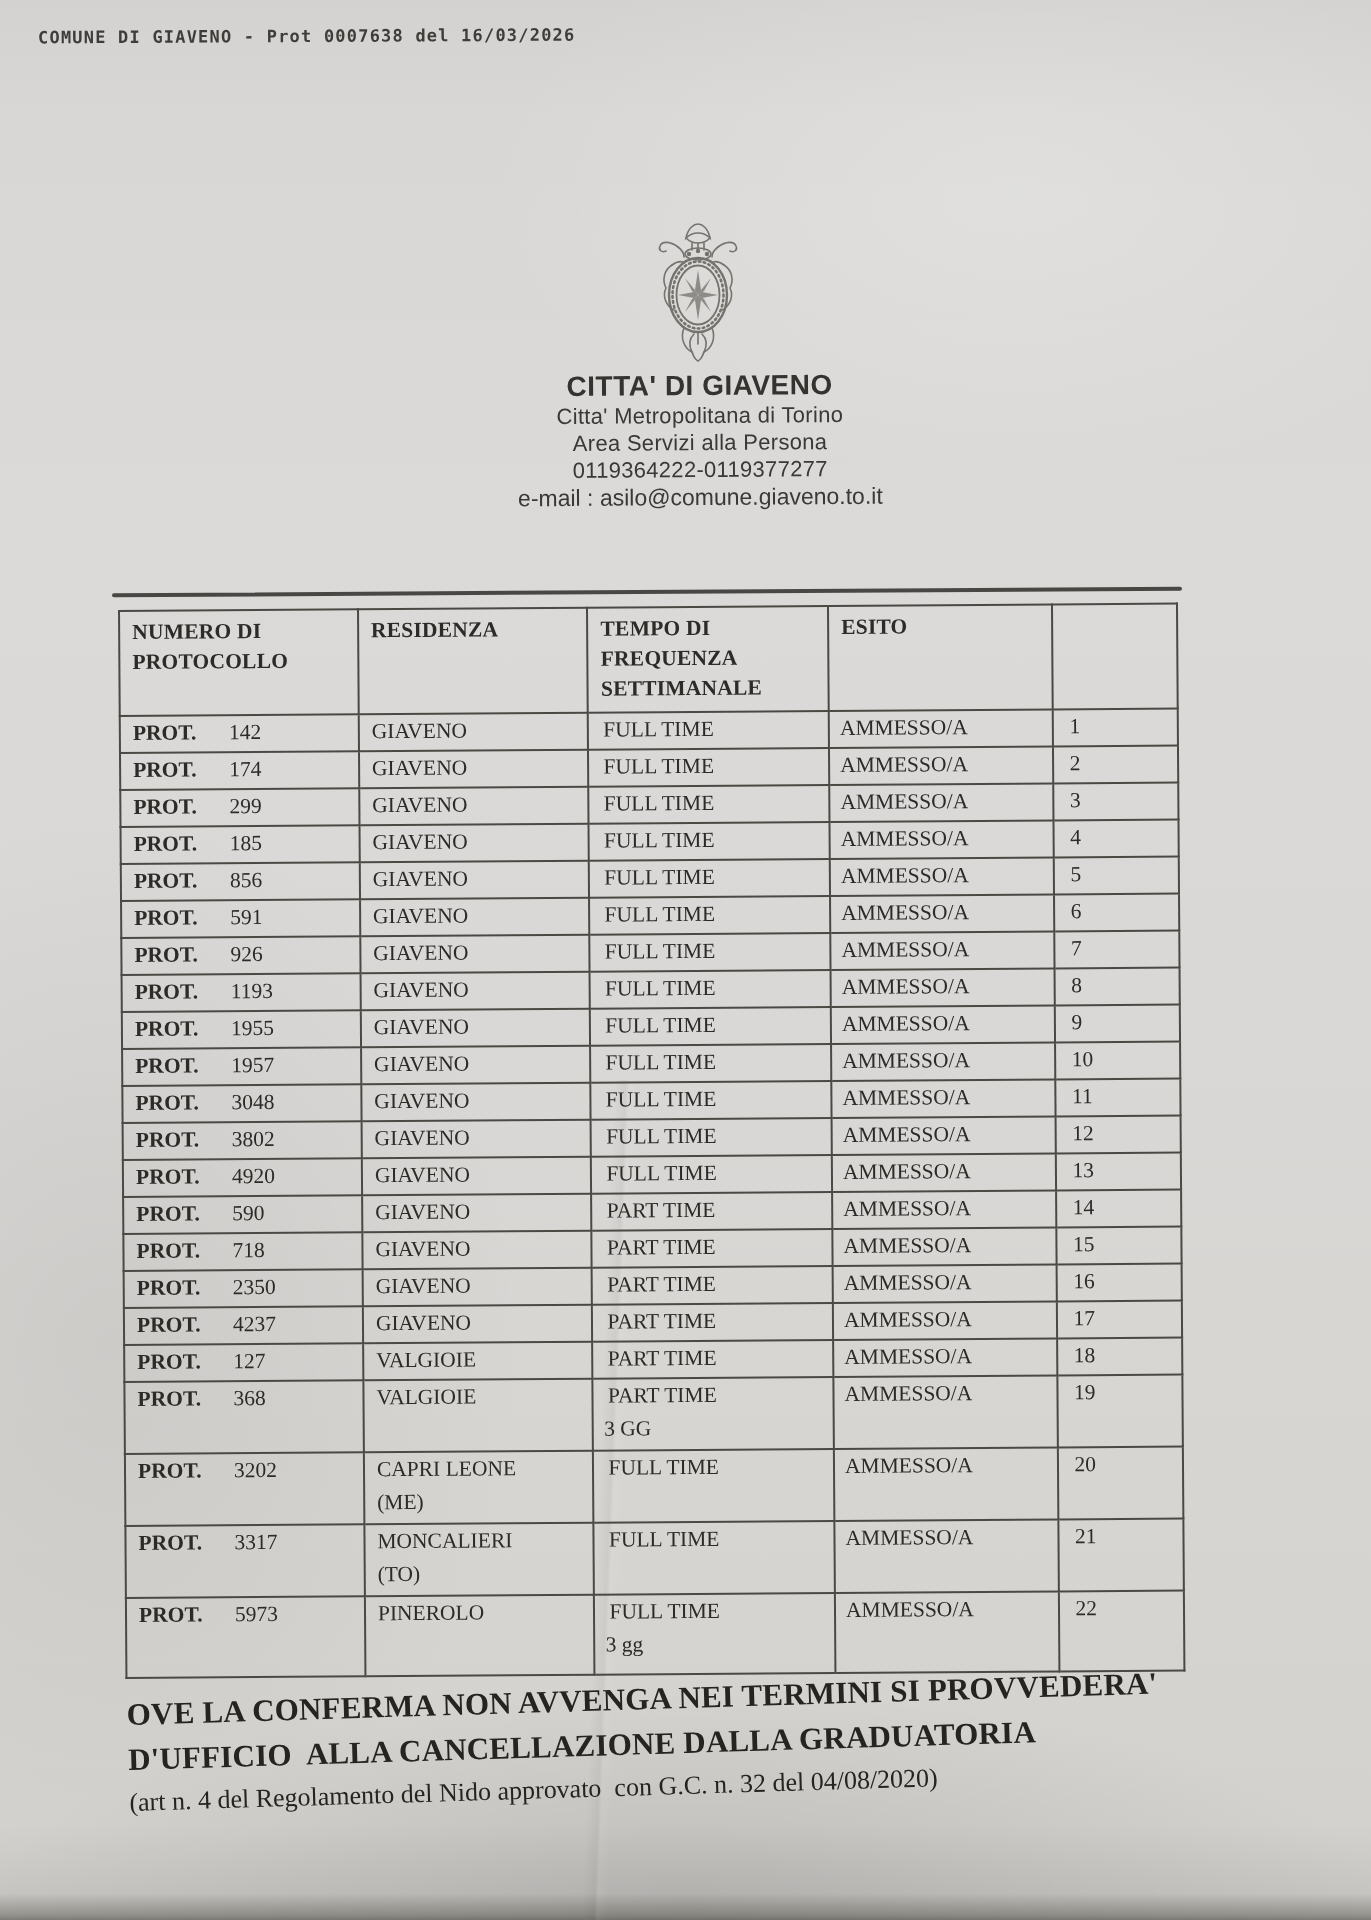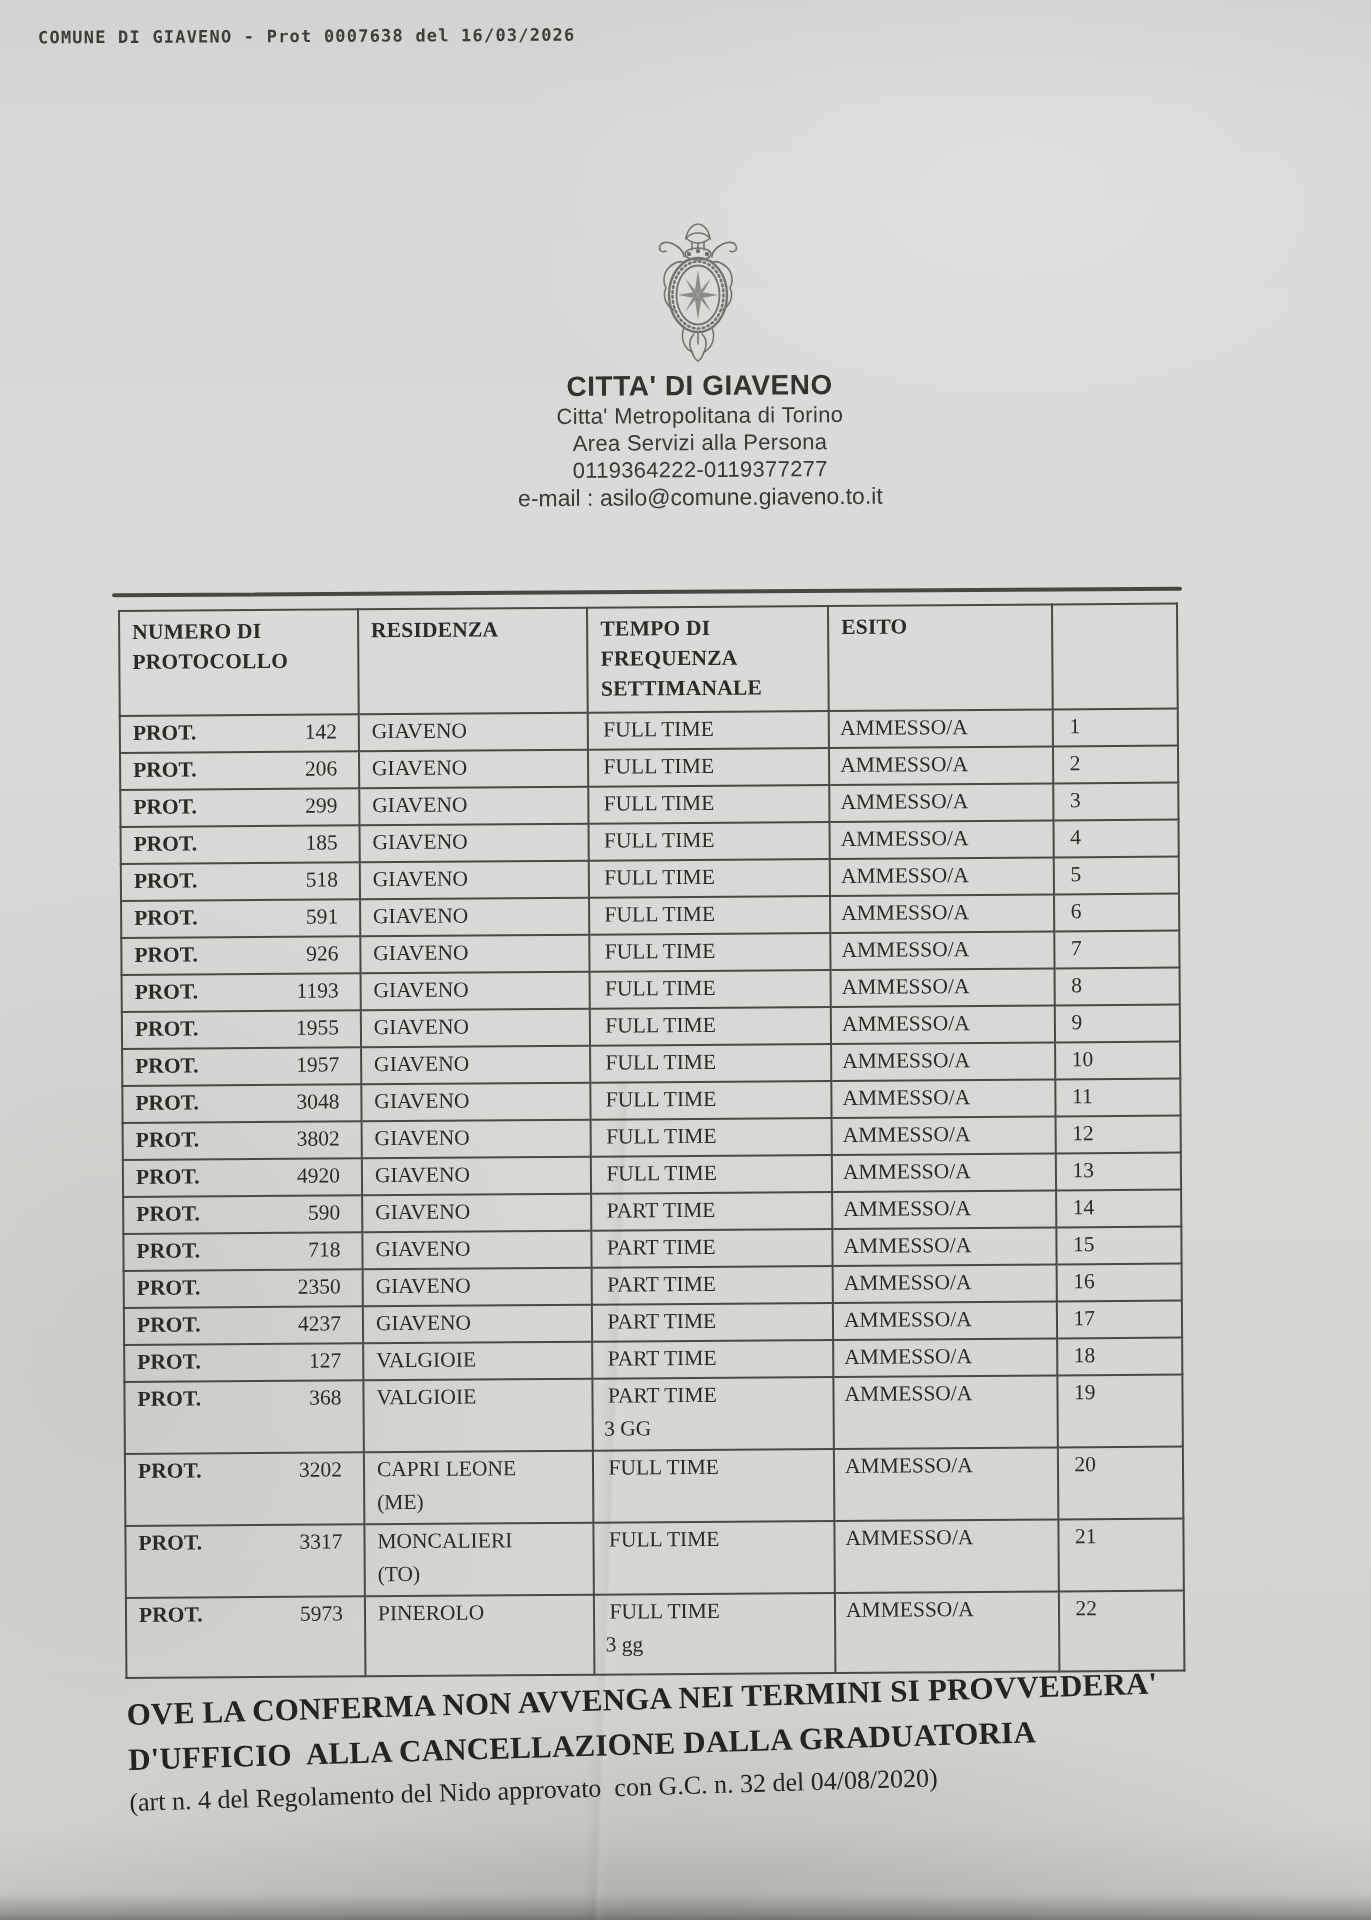--- a/index.html
+++ b/index.html
@@ -42,21 +42,21 @@
     border:2px solid #4a4944;vertical-align:top;text-align:left;
     font-size:21.5px;line-height:33px;padding:0;
   }
   .doc-table th{font-weight:bold;height:98px;padding:5px 0 0 12px;line-height:30px;letter-spacing:0.2px;}
   .doc-table td{height:35px;}
   .doc-table tr.tall td{height:70px;}
   .doc-table tr.tall2 td{height:78px;}
   .cell-inner{padding-left:12px;}
   .prot-wrap{display:flex;padding-left:12px;}
   .prot-label{width:96px;font-weight:bold;}
-  .prot-num{width:108px;text-align:right;}
+  .prot-num{width:108px;text-align:left;}
   .tempo-inner{padding-left:14px;}
   .tempo-line2{padding-left:10px;}
   .esito-inner{padding-left:10px;}
   .rank-inner{padding-left:16px;}
   .footer-block{
     position:absolute;left:126px;top:1692px;width:1000px;
     transform:rotate(-1.75deg);transform-origin:0 0;
     color:#252420;
   }
   .footer-l1,.footer-l2{font-size:31px;font-weight:bold;line-height:45px;letter-spacing:0.2px;white-space:pre;}
@@ -167,21 +167,21 @@
           <div class="esito-inner">AMMESSO/A</div>
         </td>
         <td>
           <div class="rank-inner">1</div>
         </td>
       </tr>
       <tr>
         <td>
           <div class="prot-wrap">
             <span class="prot-label">PROT.</span>
-            <span class="prot-num">206</span>
+            <span class="prot-num">174</span>
           </div>
         </td>
         <td>
           <div class="cell-inner">GIAVENO</div>
         </td>
         <td>
           <div class="tempo-inner">FULL TIME</div>
         </td>
         <td>
           <div class="esito-inner">AMMESSO/A</div>
@@ -227,21 +227,21 @@
           <div class="esito-inner">AMMESSO/A</div>
         </td>
         <td>
           <div class="rank-inner">4</div>
         </td>
       </tr>
       <tr>
         <td>
           <div class="prot-wrap">
             <span class="prot-label">PROT.</span>
-            <span class="prot-num">518</span>
+            <span class="prot-num">856</span>
           </div>
         </td>
         <td>
           <div class="cell-inner">GIAVENO</div>
         </td>
         <td>
           <div class="tempo-inner">FULL TIME</div>
         </td>
         <td>
           <div class="esito-inner">AMMESSO/A</div>

